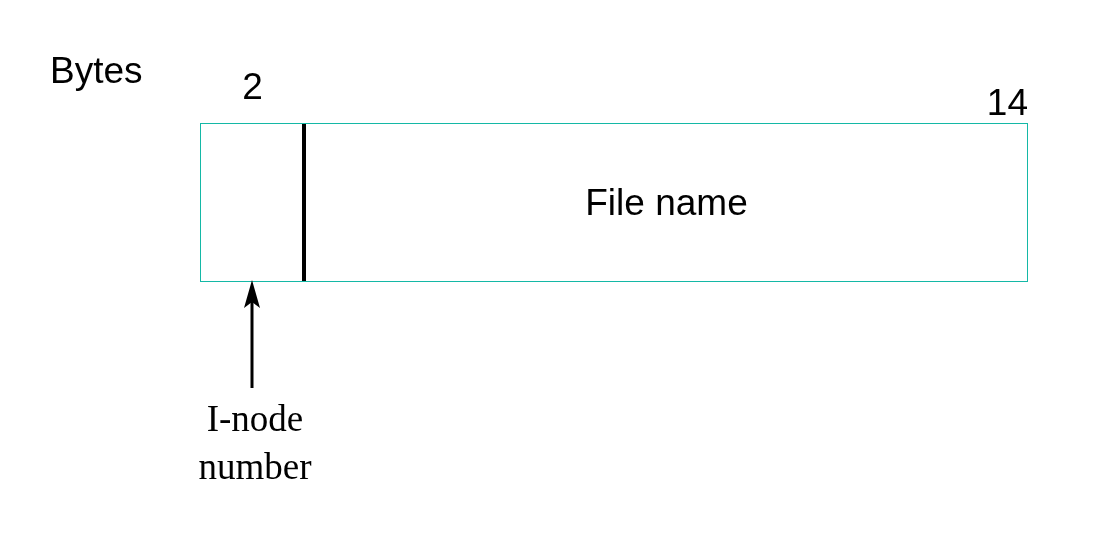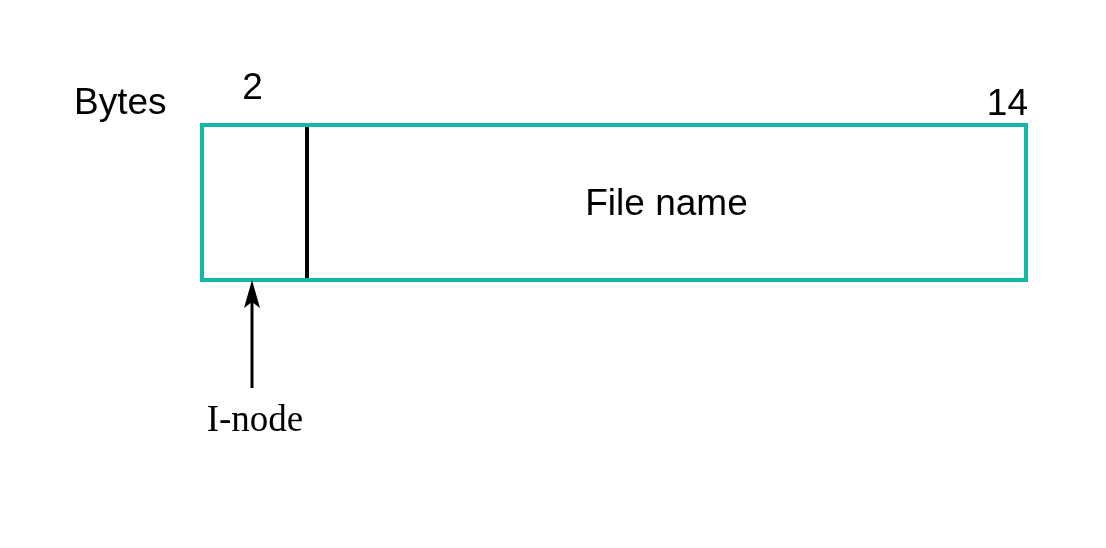--- a/index.html
+++ b/index.html
@@ -23,22 +23,21 @@
   
   .legend-label {
     position: absolute;
     font-size: 37px;
     line-height: 1;
     color: #000000;
     white-space: nowrap;
   }
   #legend-bytes {
     left: 50px;
-    top: 83px;
-    margin-left: 24px;
+    top: 52px;
   }
   #legend-size-inode {
     left: 200px;
     top: 68px;
     width: 105px;
     text-align: center;
   }
   #legend-size-filename {
     left: 305px;
     top: 84px;
@@ -47,21 +46,21 @@
   }
 
   
   #entry-box {
     position: absolute;
     left: 200px;
     top: 123px;
     width: 828px;
     height: 159px;
     box-sizing: border-box;
-    border: 4px solid #14b8a6;
+    border: 1px solid #14b8a6;
     background: #ffffff;
     display: flex;
   }
   .entry-field {
     box-sizing: border-box;
     display: flex;
     align-items: center;
     justify-content: center;
     height: 100%;
   }
@@ -128,15 +127,16 @@
 
   </div>
 
   <svg id="callout-arrow" viewBox="0 0 60 110">
     <line x1="30" y1="110" x2="30" y2="18" stroke="#000000" stroke-width="3"></line>
     <polygon points="30,2 22,30 30,24 38,30" fill="#000000"></polygon>
   </svg>
 
   <div id="callout-caption">
     <span class="caption-line">I-node</span>
+    <span class="caption-line">number</span>
   </div>
 
 </div>
 
 </body></html>

